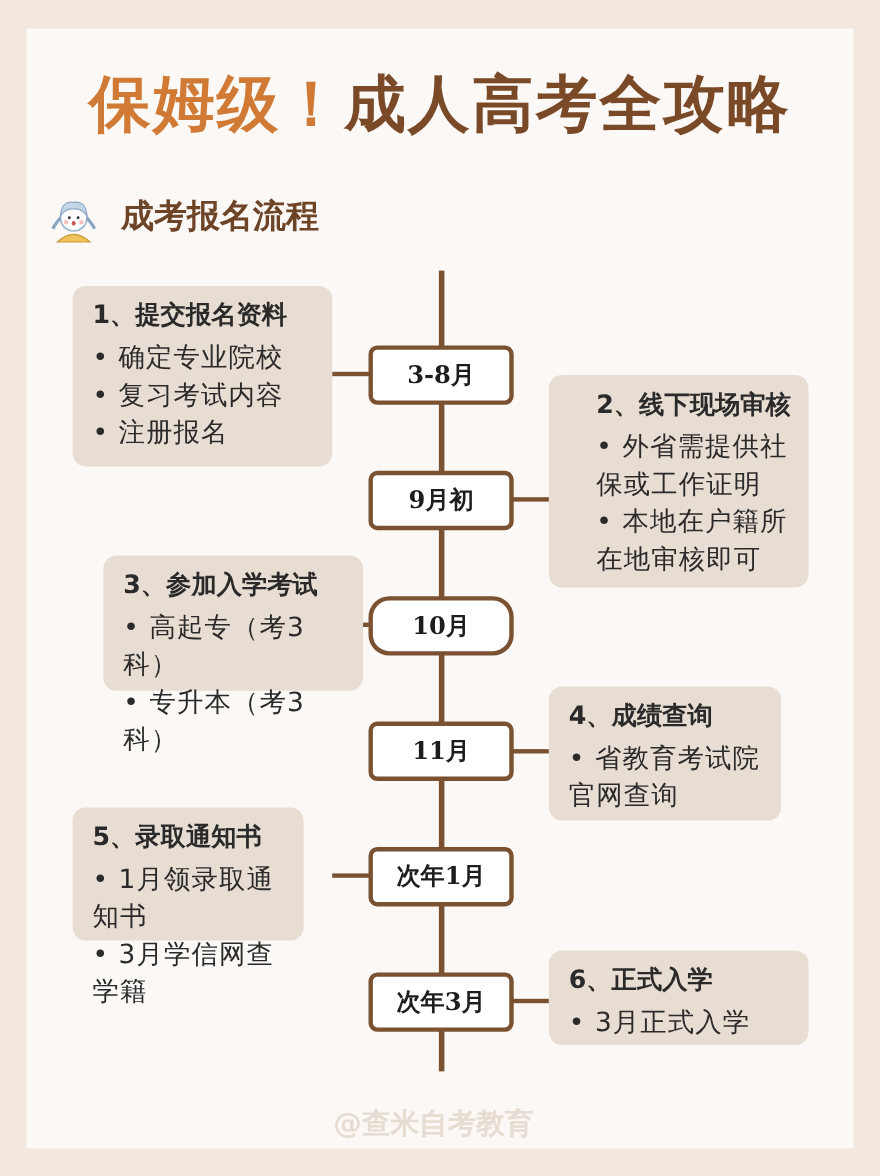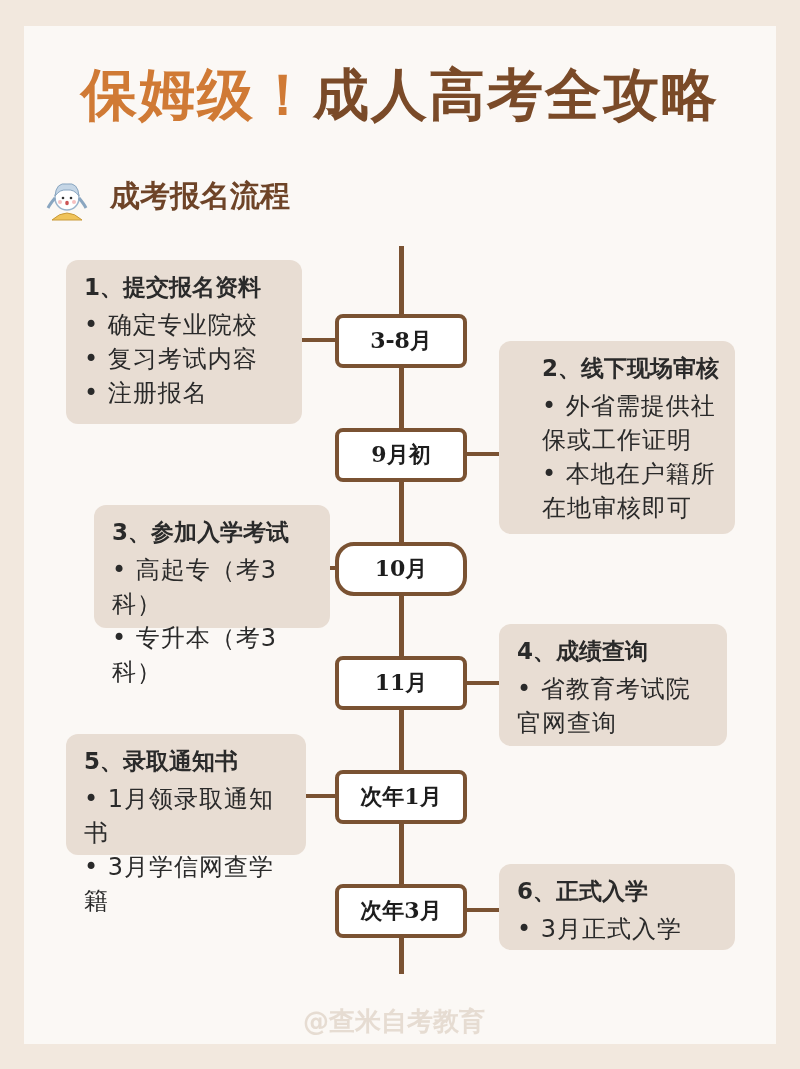--- a/index.html
+++ b/index.html
@@ -144,28 +144,28 @@
 <div class="hline" style="left:302px; top:566px; width:35px;"></div>
 <div class="date" style="top:542px;border-radius:19px;">10月</div>
 <div class="box" style="left:66px; top:505px; width:236px; height:123px;margin-left:28px;">
   <div class="h">3、参加入学考试</div>
   <div class="item">高起专（考3科）</div>
   <div class="item">专升本（考3科）</div>
 </div>
 
 <div class="hline" style="left:463px; top:681px; width:36px;"></div>
 <div class="date" style="top:656px;">11月</div>
-<div class="box" style="left:499px; top:624px; width:228px; height:122px;">
+<div class="box" style="left:499px; top:624px; width:211px; height:122px;">
   <div class="h">4、成绩查询</div>
   <div class="item">省教育考试院官网查询</div>
 </div>
 
 <div class="hline" style="left:302px; top:794px; width:35px;"></div>
 <div class="date" style="top:770px;">次年1月</div>
-<div class="box" style="left:66px; top:734px; width:240px; height:121px;">
+<div class="box" style="left:66px; top:734px; width:210px; height:121px;">
   <div class="h">5、录取通知书</div>
   <div class="item">1月领录取通知书</div>
   <div class="item">3月学信网查学籍</div>
 </div>
 
 <div class="hline" style="left:463px; top:908px; width:36px;"></div>
 <div class="date" style="top:884px;">次年3月</div>
 <div class="box" style="left:499px; top:864px; width:236px; height:86px;">
   <div class="h">6、正式入学</div>
   <div class="item">3月正式入学</div>

